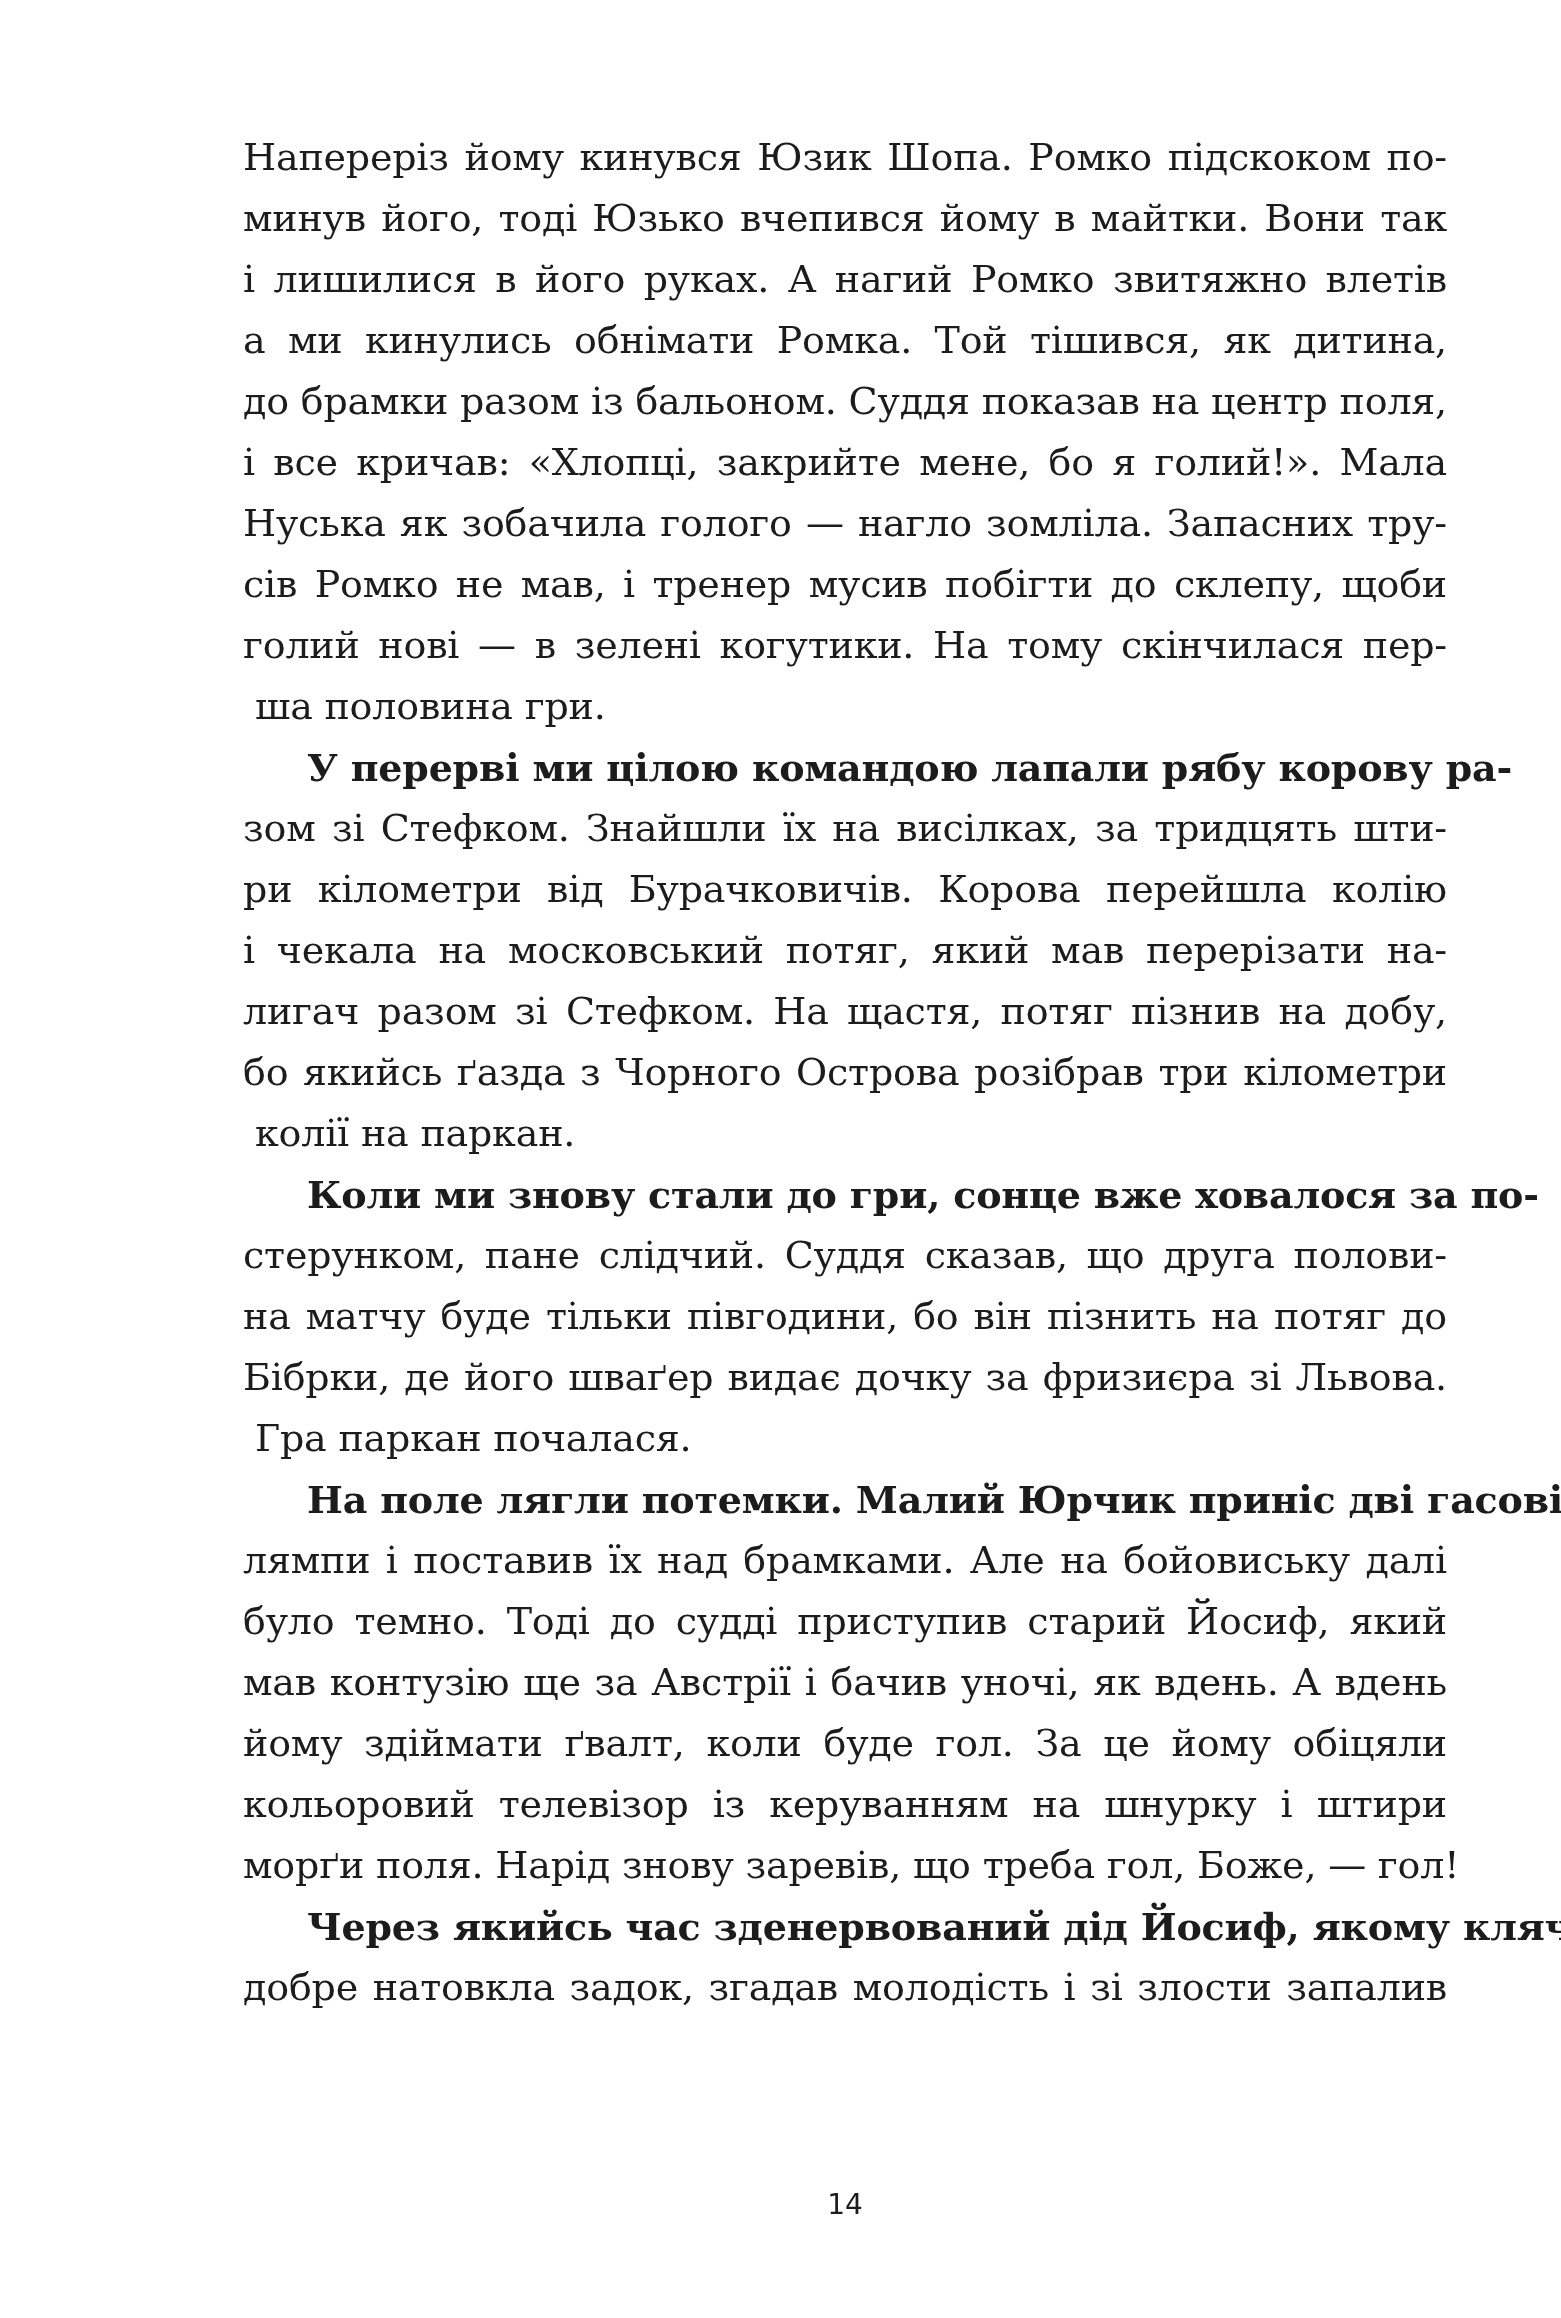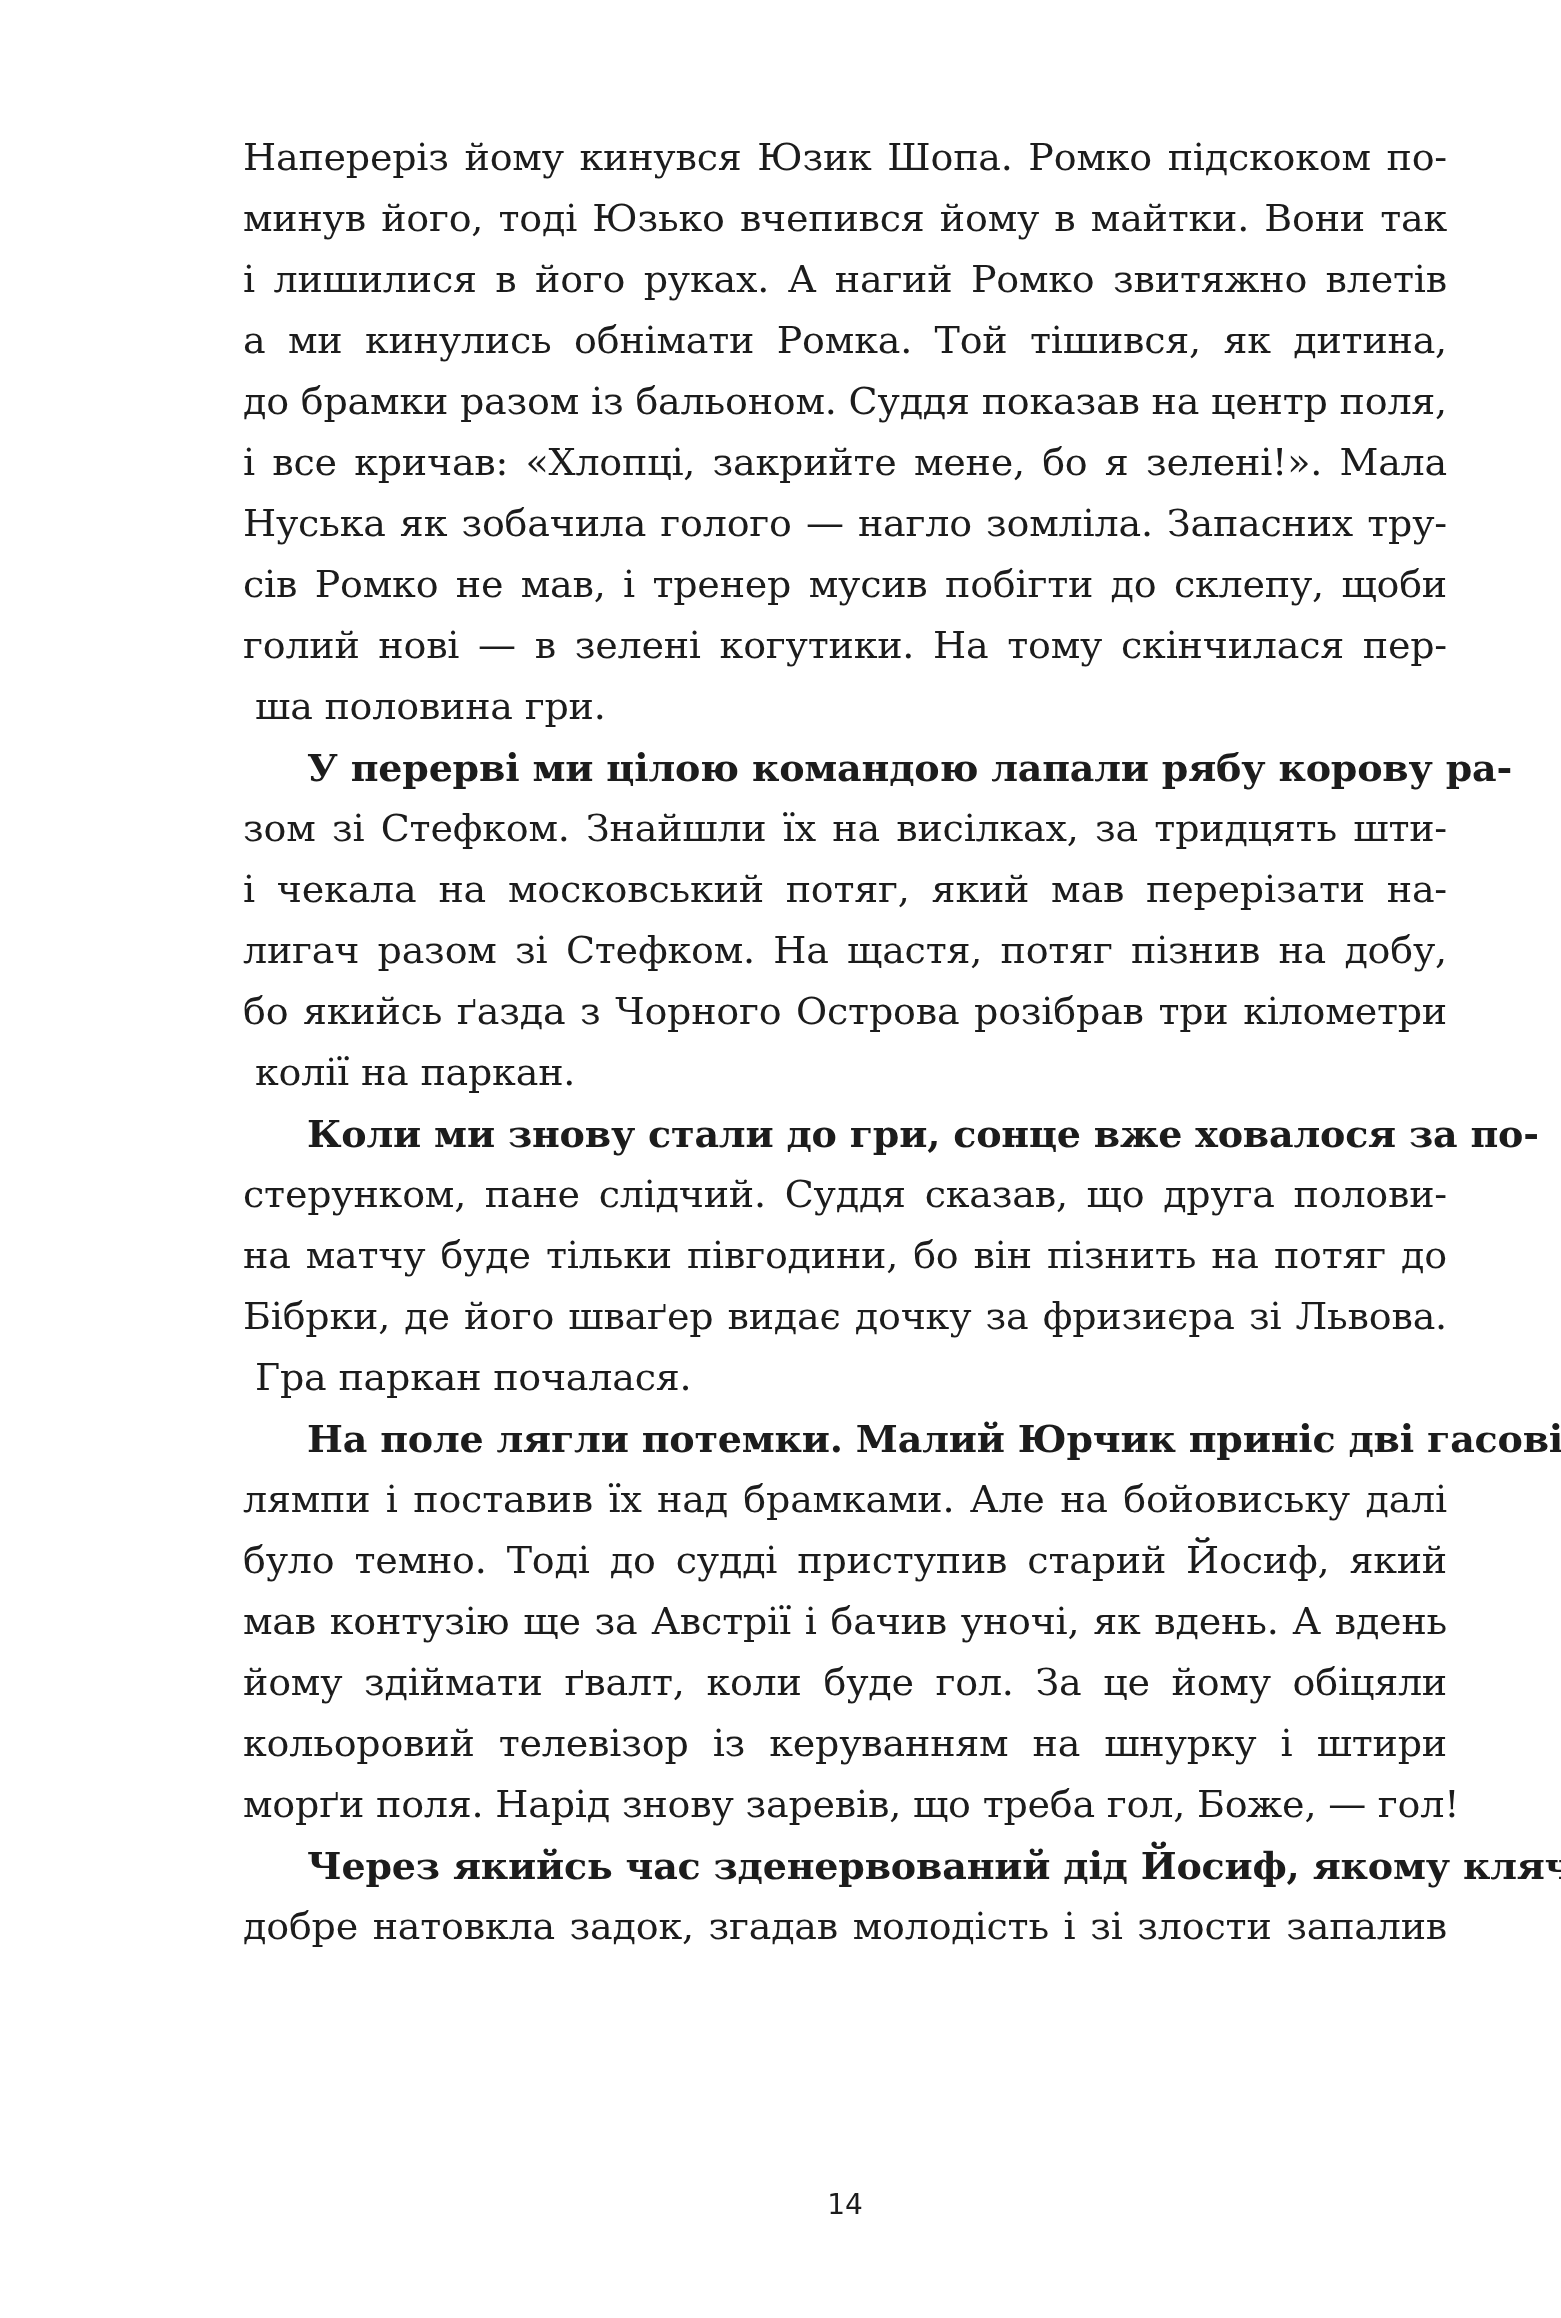--- a/index.html
+++ b/index.html
@@ -63,30 +63,31 @@
 
 <div class="page">
   <div class="text-block">
 
     <div>
       <span class="line">Напереріз йому кинувся Юзик Шопа. Ромко підскоком по-</span>
       <span class="line">минув його, тоді Юзько вчепився йому в майтки. Вони так</span>
       <span class="line">і лишилися в його руках. А нагий Ромко звитяжно влетів</span>
       <span class="line">а ми кинулись обнімати Ромка. Той тішився, як дитина,</span>
       <span class="line">до брамки разом із бальоном. Суддя показав на центр поля,</span>
-      <span class="line">і все кричав: «Хлопці, закрийте мене, бо я зелені!». Мала</span>
+      <span class="line">і все кричав: «Хлопці, закрийте мене, бо я голий!». Мала</span>
       <span class="line">Нуська як зобачила голого — нагло зомліла. Запасних тру-</span>
       <span class="line">сів Ромко не мав, і тренер мусив побігти до склепу, щоби</span>
       <span class="line">голий нові — в зелені когутики. На тому скінчилася пер-</span>
       <span class="line last">ша половина гри.</span>
     </div>
 
     <div>
       <span class="line indent">У перерві ми цілою командою лапали рябу корову ра-</span>
       <span class="line">зом зі Стефком. Знайшли їх на висілках, за тридцять шти-</span>
+      <span class="line">ри кілометри від Бурачковичів. Корова перейшла колію</span>
       <span class="line">і чекала на московський потяг, який мав перерізати на-</span>
       <span class="line">лигач разом зі Стефком. На щастя, потяг пізнив на добу,</span>
       <span class="line">бо якийсь ґазда з Чорного Острова розібрав три кілометри</span>
       <span class="line last">колії на паркан.</span>
     </div>
 
     <div>
       <span class="line indent">Коли ми знову стали до гри, сонце вже ховалося за по-</span>
       <span class="line">стерунком, пане слідчий. Суддя сказав, що друга полови-</span>
       <span class="line">на матчу буде тільки півгодини, бо він пізнить на потяг до</span>

